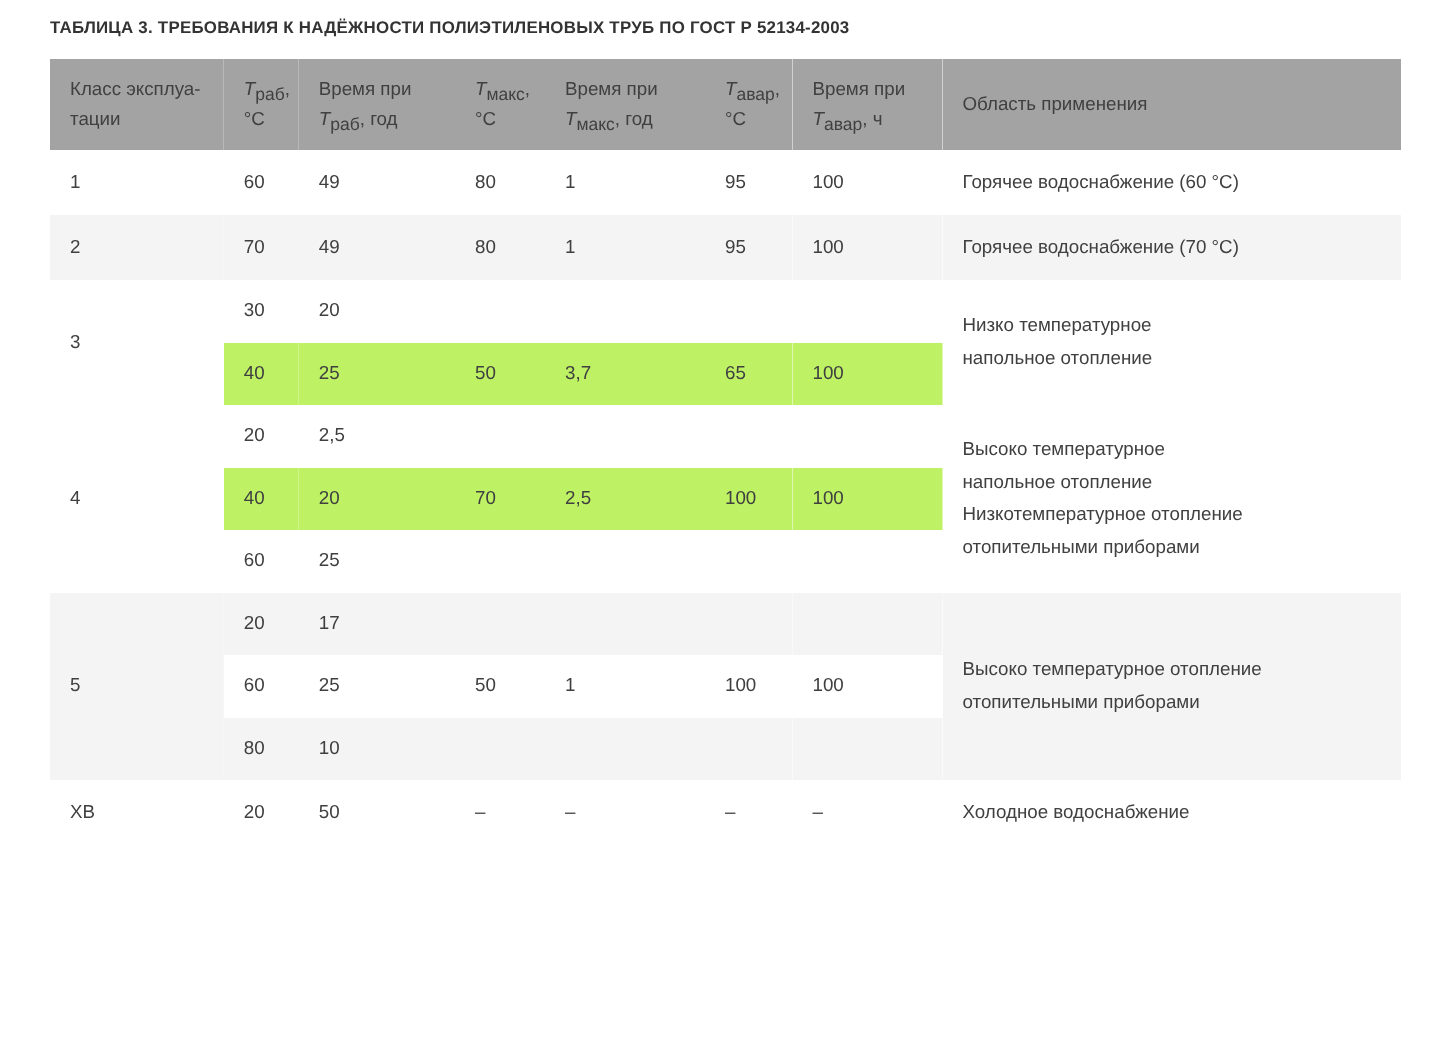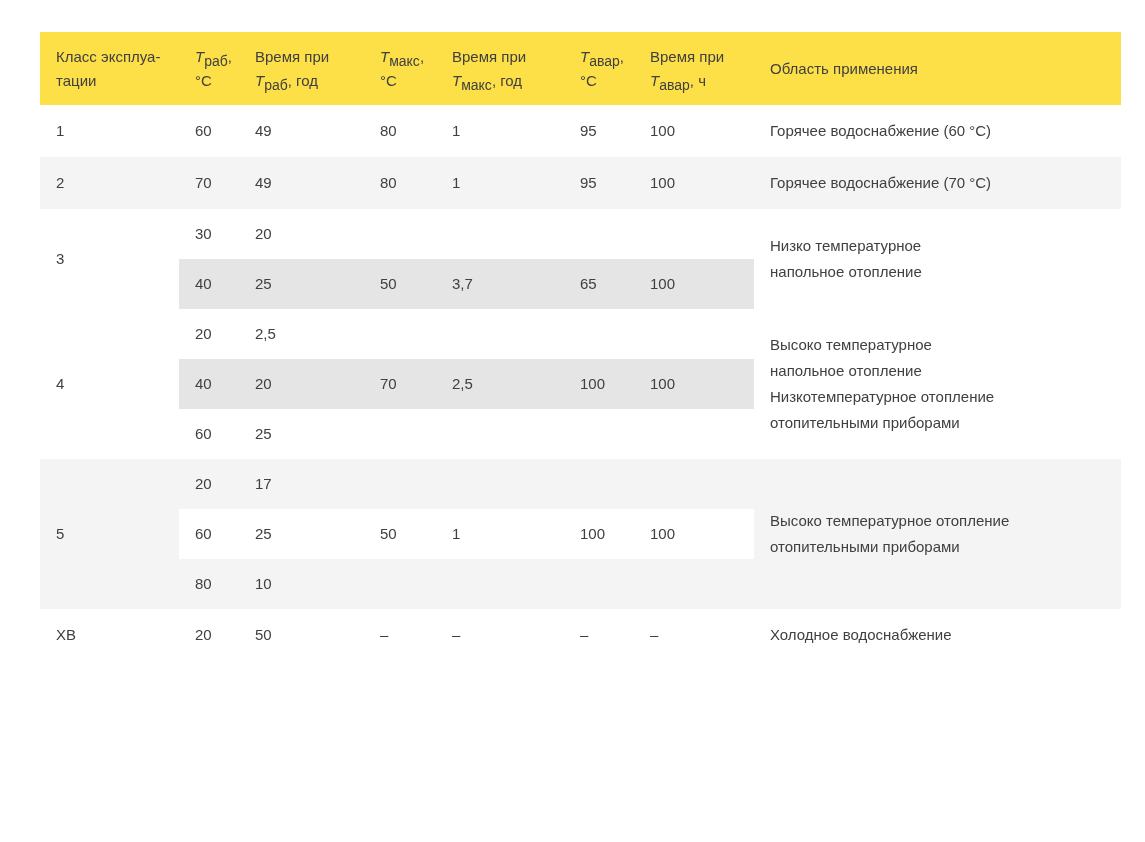--- a/index.html
+++ b/index.html
@@ -26,40 +26,41 @@
     margin-top: 18px;
     font-size: 15px;
   }
   table.gost th, table.gost td {
     padding: 0 16px;
     text-align: left;
     vertical-align: middle;
     font-weight: 400;
     overflow: hidden;
   }
-  thead tr { background: #fde047; height: 73px; }
+  thead tr { background: #a3a3a3; height: 73px; }
   thead th { line-height: 24px; }
   tbody td { height: 50px; line-height: 20px; }
   tr.single td { height: 52px; }
   tr.full-shade td { background: #f4f4f5; }
-  tr.inner-shade > td { background: #e5e5e5; }
+  tr.inner-shade > td { background: #bef264; }
   tr.block > td { background: #f4f4f5; }
   tr.inner-white > td { background: #ffffff; }
   td.area-cell { line-height: 26px; }
   sub { font-size: 14px; line-height: 0; }
   .tsym { font-style: italic; }
   .notes { margin-top: 42px; font-size: 15px; }
   .notes p { margin: 0 0 11px 0; line-height: 22px; }
   .notes p:last-child { margin-bottom: 0; }
 </style>
 </head>
 <body>
 
 <div class="page">
 
+  <p class="doc-title">ТАБЛИЦА 3. ТРЕБОВАНИЯ К НАДЁЖНОСТИ ПОЛИЭТИЛЕНОВЫХ ТРУБ ПО ГОСТ Р 52134-2003</p>
 
   <table class="gost">
     <colgroup>
       <col style="width:139px">
         <col style="width:60px">
         <col style="width:125px">
         <col style="width:72px">
       <col style="width:128px">
         <col style="width:70px">
         <col style="width:120px">

